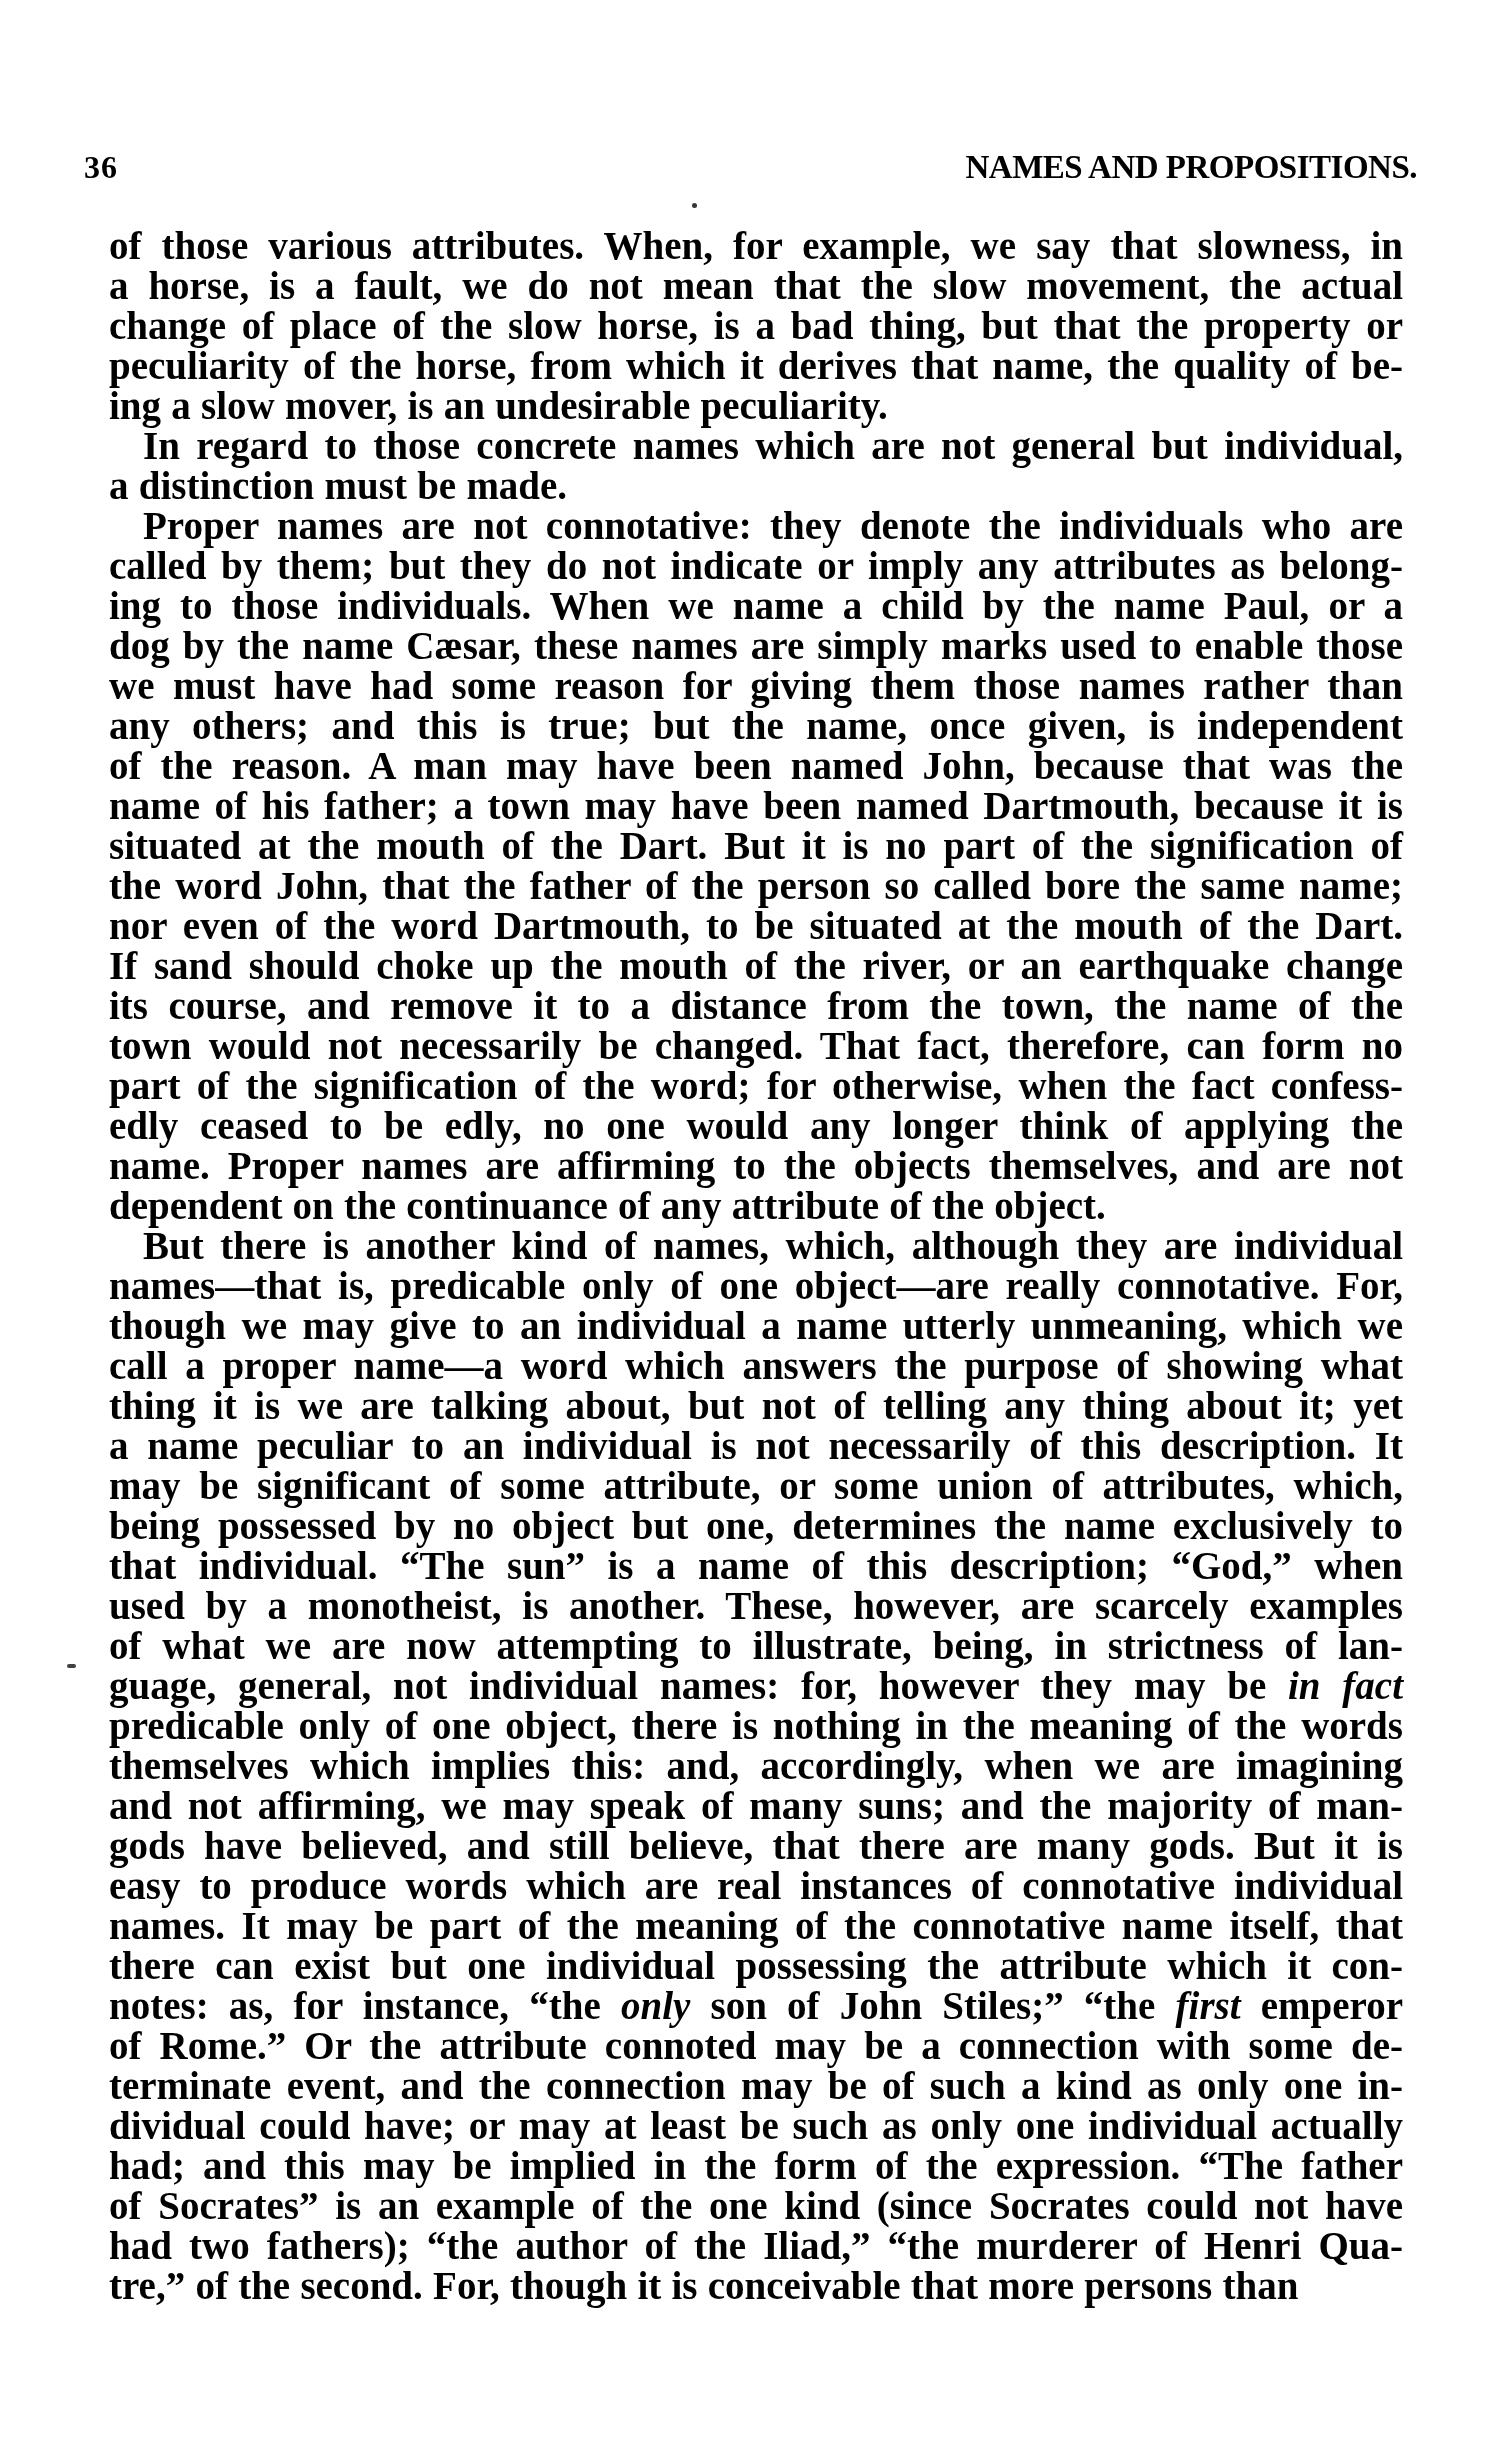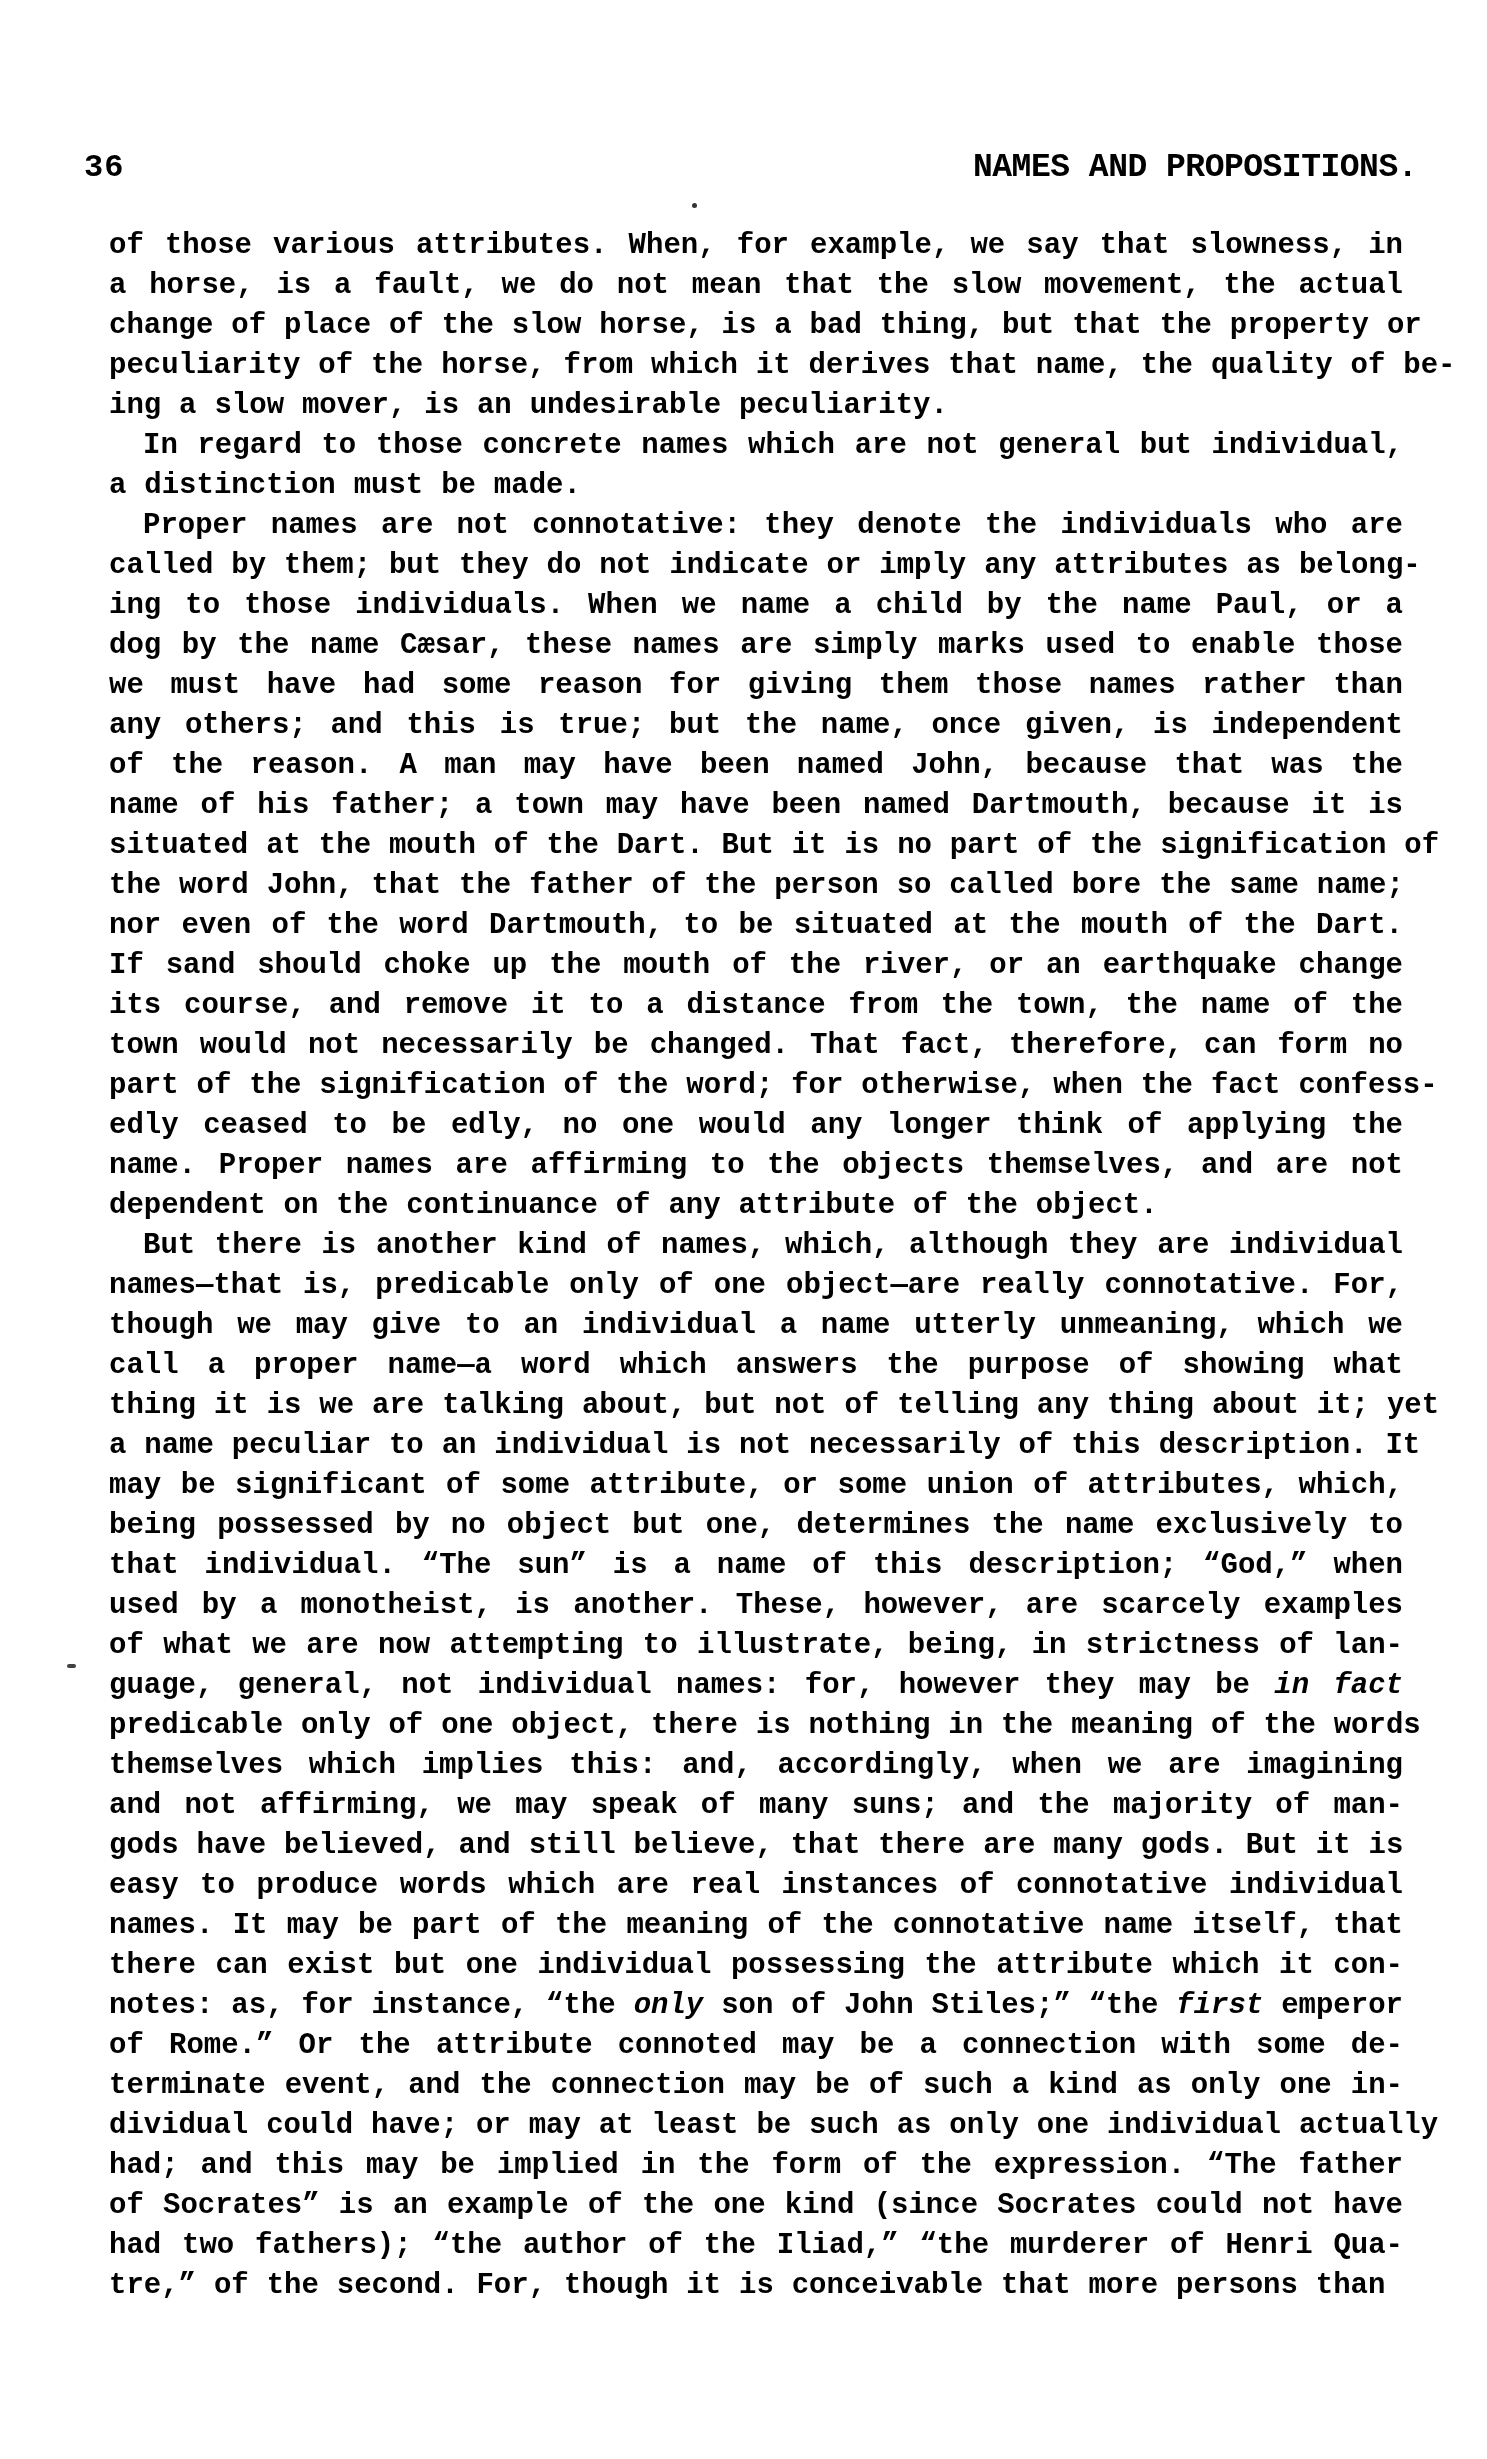--- a/index.html
+++ b/index.html
@@ -6,21 +6,21 @@
     margin: 0;
     padding: 0;
     background: #ffffff;
   }
   .page {
     position: relative;
     width: 1488px;
     height: 2460px;
     background: #ffffff;
     color: #000000;
-    font-family: Liberation Mono, monospace;
+    font-family: Liberation Serif, serif;
     overflow: hidden;
   }
   .page-number {
     position: absolute;
     left: 84px;
     top: 149px;
     font-size: 32px;
     font-weight: bold;
     letter-spacing: 1px;
   }
@@ -33,21 +33,21 @@
     font-size: 33px;
     font-weight: bold;
     letter-spacing: -0.5px;
     white-space: nowrap;
   }
   .body-text {
     position: absolute;
     left: 109px;
     top: 226px;
     width: 1294px;
-    font-size: 29px;
+    font-size: 39px;
     font-weight: bold;
     line-height: 40px;
     word-spacing: 0.5px;
   }
   .line {
     text-align: justify;
     text-align-last: justify;
     white-space: nowrap;
   }
   .line.last {

